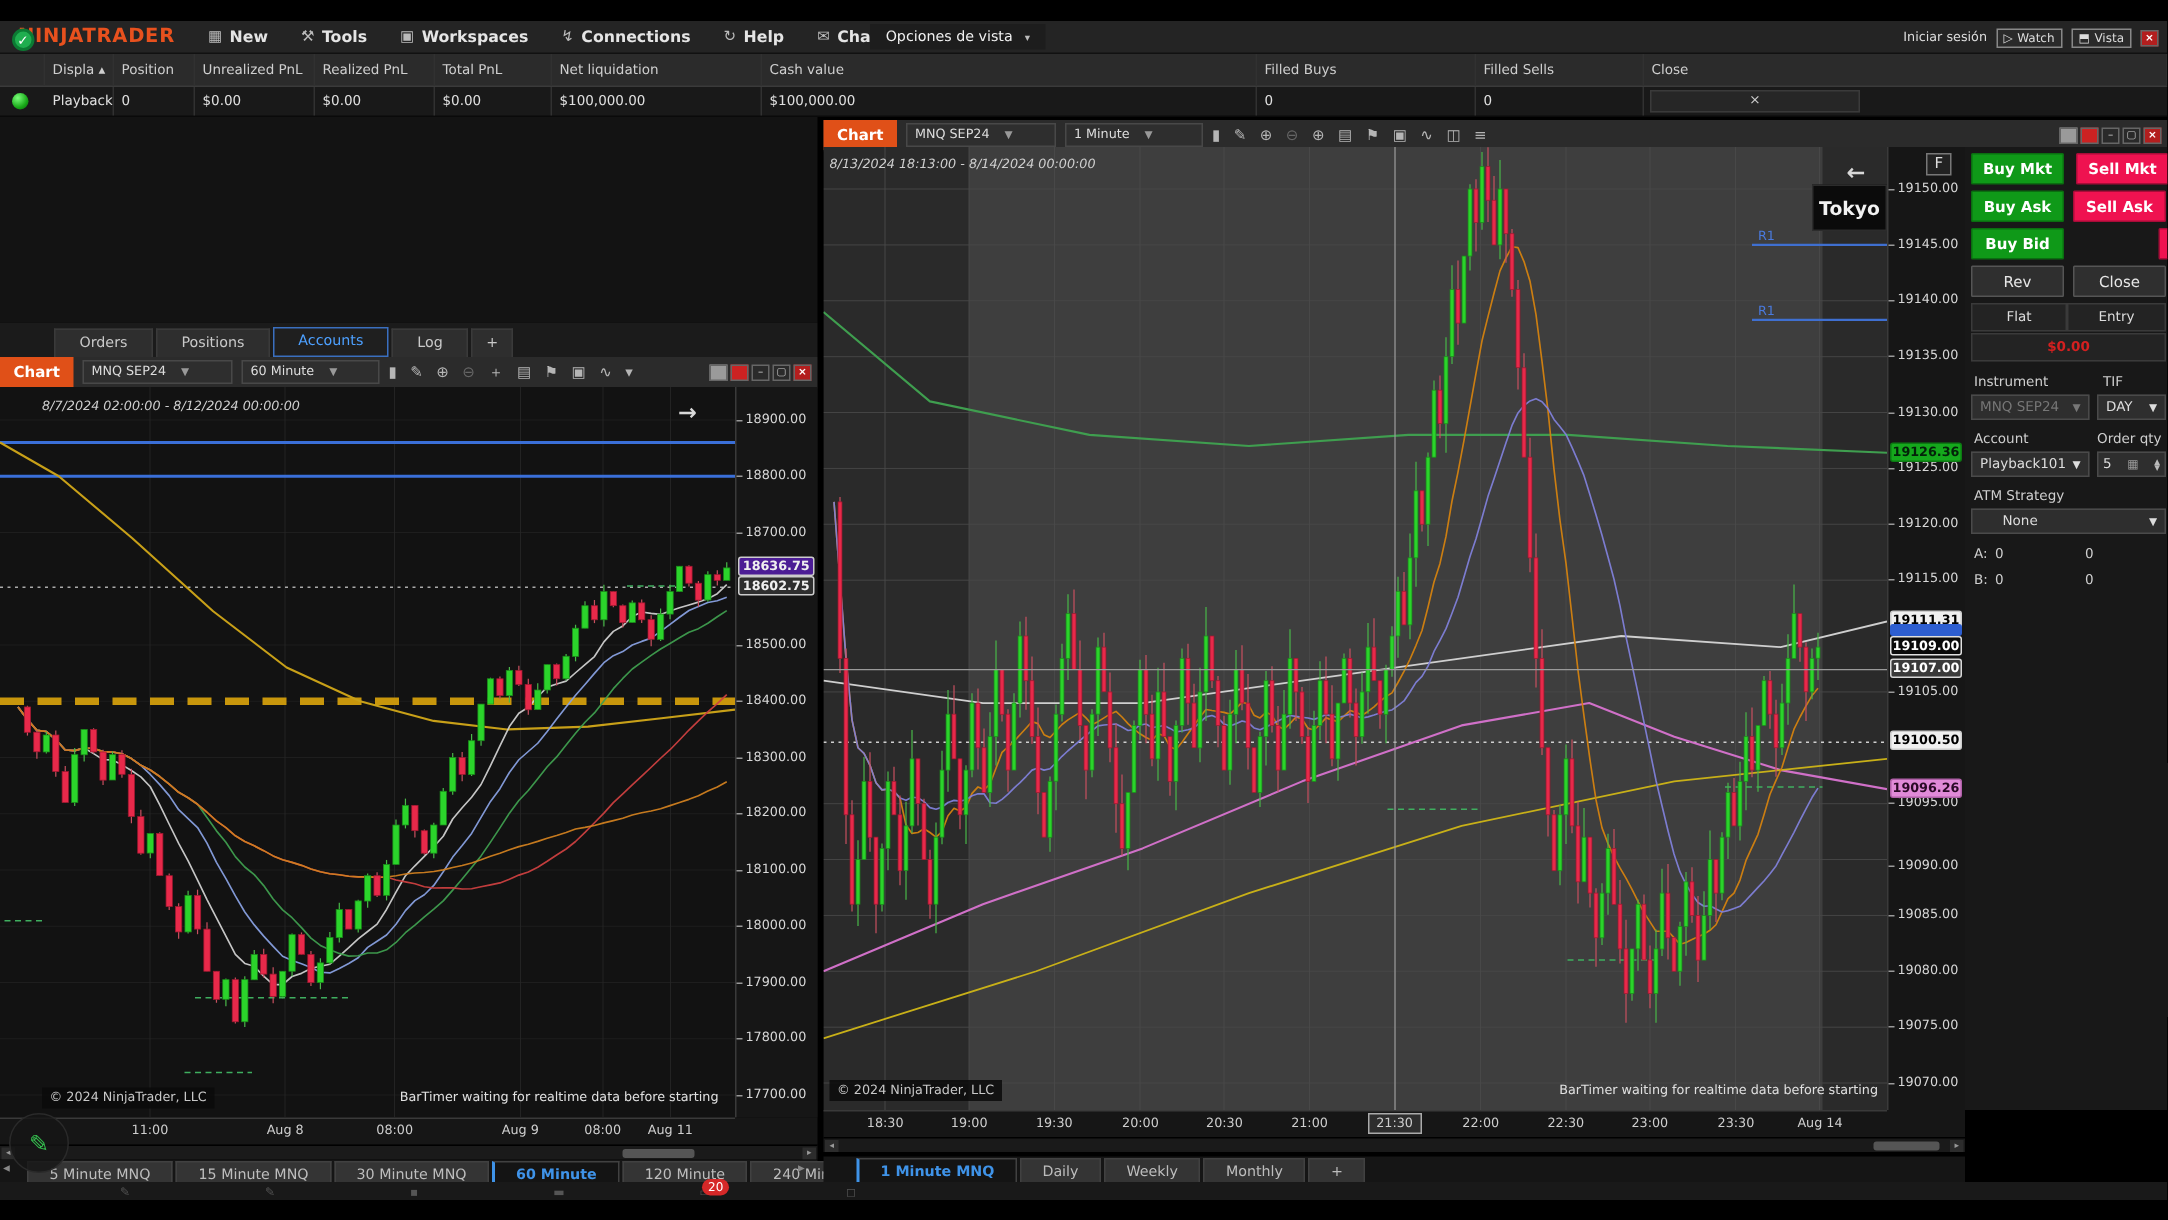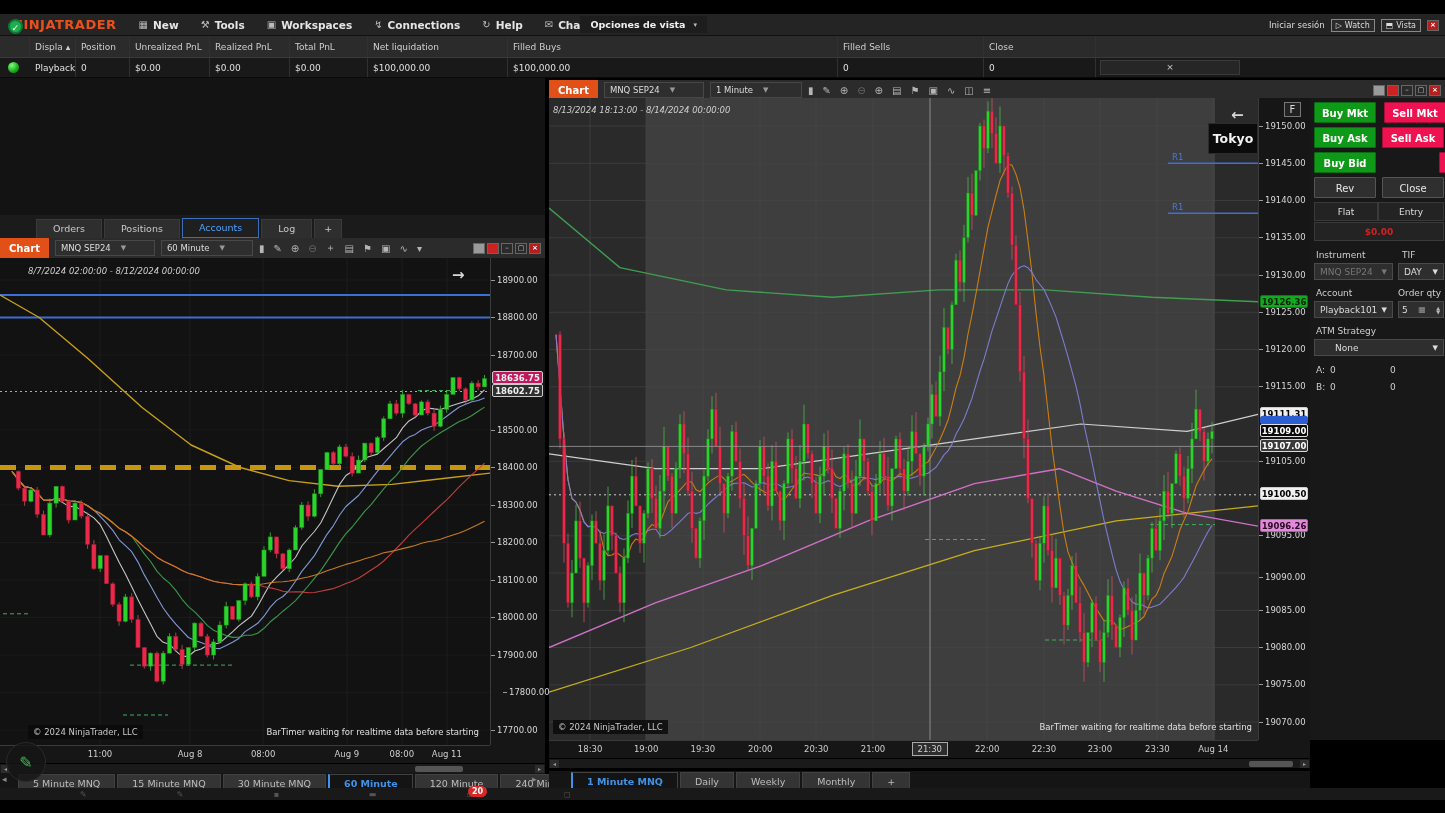--- a/index.html
+++ b/index.html
@@ -6,21 +6,21 @@
   *{box-sizing:border-box;font-family:"DejaVu Sans","Liberation Sans",sans-serif;}
   #screen{position:relative;width:1445px;height:813px;background:#000;overflow:hidden;color:#ccc;}
   .abs{position:absolute;}
   
   #menubar{left:0;top:14px;width:1445px;height:22px;background:#242424;display:flex;align-items:center;border-bottom:1px solid #111;}
   #logo{color:#e8511e;font-weight:bold;font-size:13px;letter-spacing:.5px;margin-left:12px;position:relative;}
   #logo-badge{position:absolute;left:-4px;top:2px;width:15px;height:15px;border-radius:50%;background:#1fae4f;color:#fff;font-size:9px;line-height:15px;text-align:center;border:2px solid #0c7a33;}
   .menu-item{display:flex;align-items:center;gap:5px;margin-left:22px;font-size:10.5px;color:#e5e5e5;font-weight:bold;cursor:default;}
   .menu-item .mi-icon{color:#bbb;font-size:10px;font-weight:normal;}
   #banner{background:#1fc757;color:#06230f;font-weight:bold;font-size:9.5px;padding:3px 10px;margin-left:12px;white-space:nowrap;}
-  #view-options{background:#1d1d1d;color:#f0f0f0;font-weight:bold;font-size:9.5px;padding:3px 10px;display:flex;gap:8px;align-items:center;}
+  #view-options{background:#1d1d1d;color:#f0f0f0;font-weight:normal;font-size:9.5px;padding:3px 10px;display:flex;gap:8px;align-items:center;}
   #top-right{position:absolute;right:6px;top:0;height:22px;display:flex;align-items:center;gap:6px;font-size:8.5px;color:#ddd;}
   .chip{border:1px solid #888;padding:1px 4px;font-size:8px;background:#2a2a2a;display:flex;gap:3px;align-items:center;}
   
   .acct-grid{display:grid;grid-template-columns:30px 46px 54px 80px 80px 78px 140px 330px 146px 112px 1fr;align-items:center;}
   #acct-headers{left:0;top:36px;width:1445px;height:22px;background:#2b2b2b;border-bottom:1px solid #3a3a3a;font-size:9px;color:#cfcfcf;}
   #acct-row{left:0;top:58px;width:1445px;height:20px;background:#191919;font-size:9px;color:#e0e0e0;border-bottom:1px solid #0a0a0a;}
   .acct-cell{padding-left:5px;border-right:1px solid #313131;height:100%;display:flex;align-items:center;overflow:hidden;white-space:nowrap;}
   .dot{width:11px;height:11px;border-radius:50%;background:radial-gradient(circle at 35% 30%,#7bff7b,#18a818 60%,#0a5c0a);margin-left:8px;}
   #close-x-btn{margin:2px 4px;background:#262626;border:1px solid #3a3a3a;color:#ccc;width:140px;height:15px;text-align:center;font-size:9px;line-height:13px;}
   
@@ -65,21 +65,21 @@
   .op-buy{background:#0f9918;border:1px solid #0a6e10;}
   .op-sell{background:#ef1250;border:1px solid #a80c38;}
   .op-dark{background:#2f2f2f;border:1px solid #555;color:#e8e8e8;font-weight:normal;font-size:10px;}
   .op-label{position:absolute;color:#cfcfcf;font-size:9px;}
   .op-dd{position:absolute;height:17px;background:#2e2e2e;border:1px solid #4a4a4a;color:#ddd;font-size:9px;display:flex;align-items:center;padding:0 5px;justify-content:space-between;}
   .fe-cell{position:absolute;height:19px;background:#232323;border:1px solid #3a3a3a;color:#ddd;text-align:center;line-height:18px;font-size:9px;}
   #tokyo-box{left:1208px;top:123px;width:50px;height:31px;background:#0b0b0b;border:1px solid #2c2c2c;color:#f2f2f2;font-weight:bold;font-size:12.5px;display:flex;align-items:center;justify-content:center;}
   .nav-arrow{color:#d8d8d8;font-size:15px;font-weight:bold;}
   
   #taskbar{left:0;top:788px;width:1445px;height:12px;background:#191919;display:flex;align-items:center;gap:90px;padding-left:80px;color:#555;font-size:8px;}
-  #badge20{left:468px;top:786px;background:#d62828;color:#fff;font-size:8px;font-weight:bold;border-radius:6px;padding:0 4px;line-height:11px;}
+  #badge20{left:468px;top:786px;background:#d62828;color:#fff;font-size:8px;font-weight:normal;border-radius:6px;padding:0 4px;line-height:11px;}
   #pencil-badge{left:6px;top:742px;width:40px;height:40px;border-radius:50%;background:#151515cc;border:1px solid #2a2a2a;color:#35c04f;font-size:16px;display:flex;align-items:center;justify-content:center;}
   svg{display:block;}
 </style>
 </head>
 <body>
 
 <div id="screen">
 
   <div id="menubar" class="abs">
     <div id="logo">
@@ -131,20 +131,21 @@
   </div>
 
   <div id="acct-headers" class="abs acct-grid">
       <div class="acct-cell"></div>
       <div class="acct-cell">Displa ▴</div>
       <div class="acct-cell">Position</div>
       <div class="acct-cell">Unrealized PnL</div>
       <div class="acct-cell">Realized PnL</div>
       <div class="acct-cell">Total PnL</div>
       <div class="acct-cell">Net liquidation</div>
+      <div class="acct-cell">Cash value</div>
       <div class="acct-cell">Filled Buys</div>
       <div class="acct-cell">Filled Sells</div>
       <div class="acct-cell">Close</div>
     </div>
   <div id="acct-row" class="abs acct-grid">
       <div>
         <div class="dot"></div>
       </div>
       <div class="acct-cell">Playback</div>
       <div class="acct-cell">0</div>
@@ -391,23 +392,23 @@
         <span class="ytick" style="top: 16.5px;">18900.00</span>
         <span class="ytick" style="top: 54px;">18800.00</span>
         <span class="ytick" style="top: 91.5px;">18700.00</span>
         <span class="ytick" style="top: 166.5px;">18500.00</span>
         <span class="ytick" style="top: 204px;">18400.00</span>
         <span class="ytick" style="top: 241.5px;">18300.00</span>
         <span class="ytick" style="top: 279px;">18200.00</span>
         <span class="ytick" style="top: 316.5px;">18100.00</span>
         <span class="ytick" style="top: 354px;">18000.00</span>
         <span class="ytick" style="top: 391.5px;">17900.00</span>
-        <span class="ytick" style="top: 429px; margin-left: 12px;">17800.00</span>
+        <span class="ytick" style="top: 429px;">17800.00</span>
         <span class="ytick" style="top: 466.5px;">17700.00</span>
-        <div class="pbadge" style="top: 113.219px; height: 13px; background: #be185d; color: rgb(240, 240, 240); border: 1px solid rgb(204, 204, 204); text-align: center;">18636.75</div>
+        <div class="pbadge" style="top: 113.219px; height: 13px; background: #4c1d95; color: rgb(240, 240, 240); border: 1px solid rgb(204, 204, 204); text-align: center;">18636.75</div>
         <div class="pbadge" style="top: 125.969px; height: 13px; background: rgb(47, 47, 47); color: rgb(240, 240, 240); border: 1px solid rgb(204, 204, 204);">18602.75</div>
       </div>
     <div class="abs chart-title" style="left:28px;top:8px;">8/7/2024 02:00:00 - 8/12/2024 00:00:00</div>
     <div class="abs nav-arrow" style="left:452px;top:8px;">→</div>
     <div class="abs footer-copy" style="left:28px;bottom:6px;">© 2024 NinjaTrader, LLC</div>
     <div class="abs footer-bartimer" style="right:66px;bottom:8px;">BarTimer waiting for realtime data before starting</div>
   </div>
   <div class="x-axis abs" id="xaxis0" style="left:0;top:745px;width:490px;">
       <span class="xtick" style="left: 99.96px;">11:00</span>
       <span class="xtick" style="left: 190.12px;">Aug 8</span>

